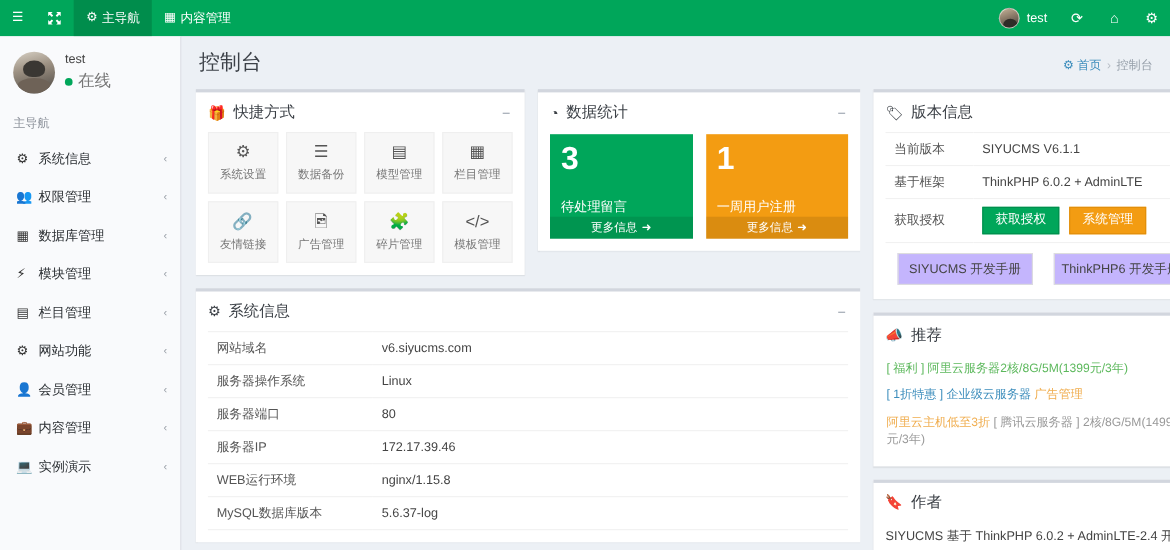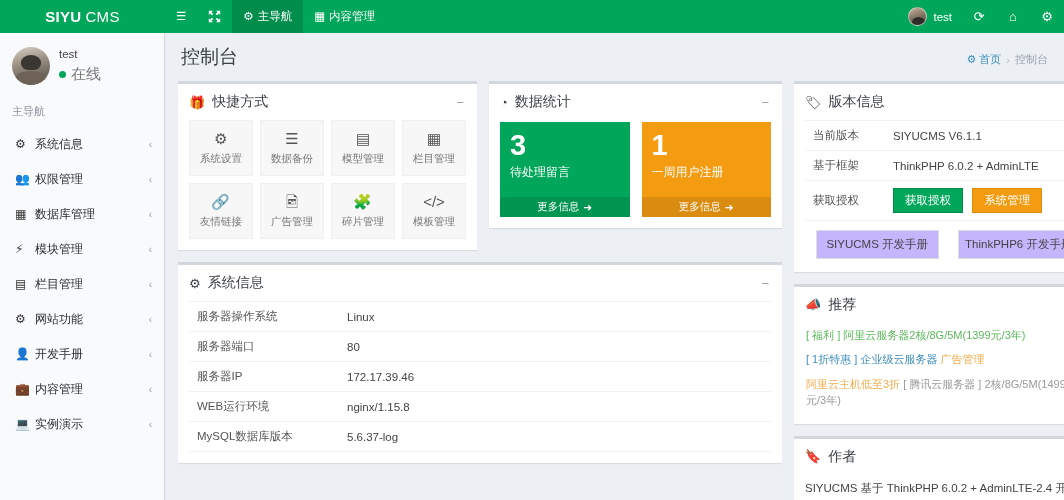--- a/index.html
+++ b/index.html
@@ -126,21 +126,21 @@
   .shortcut .sc-ico { font-size: 15px; color: #555; line-height: 1; }
   .shortcut .sc-label { font-size: 10.5px; color: #777; }
 
   
   .stat-row { display: flex; gap: 12px; padding-top: 2px; }
   .stat {
     flex: 1 1 0; color: #fff; position: relative; padding: 8px 10px 0 10px;
     height: 95px; display: flex; flex-direction: column;
   }
   .stat-num { font-size: 29px; font-weight: bold; line-height: 1.05; }
-  .stat-label { font-size: 12px; margin-top: 4px; }
+  .stat-label { font-size: 12px; margin-top: 20px; }
   .stat-more {
     margin-top: auto; margin-left: -10px; margin-right: -10px;
     background: rgba(0,0,0,.1); text-align: center; font-size: 10.5px;
     padding: 3px 0; display: flex; align-items: center; justify-content: center; gap: 4px;
     cursor: pointer;
   }
 
   
   table.info { width: 100%; border-collapse: collapse; }
   table.info td { padding: 7px 8px; border-bottom: 1px solid #f1f1f1; font-size: 11.5px; color: #444; }
@@ -169,24 +169,20 @@
 
   
   .author-p { font-size: 11.5px; color: #444; line-height: 1.65; padding: 4px 0 8px 0; }
 </style>
 </head>
 <body>
 
 <div class="app">
 
   <div class="topbar">
-    <div class="logo">
-      <b>SIYU</b>
-        <span>CMS</span>
-    </div>
     <div class="nav-left">
       <div class="nav-btn">
           <span class="ico">☰</span>
         </div>
       <div class="nav-btn">
         <svg width="13" height="13" viewBox="0 0 16 16">
           <path fill="#fff" d="M1 1h5L4.3 2.7 6.6 5 5 6.6 2.7 4.3 1 6zM15 1v5l-1.7-1.7L11 6.6 9.4 5l2.3-2.3L10 1zM1 15v-5l1.7 1.7L5 9.4 6.6 11l-2.3 2.3L6 15zM15 15h-5l1.7-1.7L9.4 11 11 9.4l2.3 2.3L15 10z"></path>
         </svg>
       </div>
       <div class="nav-btn active">
@@ -249,21 +245,21 @@
           <span class="s-label">栏目管理</span>
           <span class="s-arrow">‹</span>
         </div>
         <div class="side-item">
           <span class="s-ico">⚙</span>
           <span class="s-label">网站功能</span>
           <span class="s-arrow">‹</span>
         </div>
         <div class="side-item">
           <span class="s-ico">👤</span>
-          <span class="s-label">开发手册</span>
+          <span class="s-label">会员管理</span>
           <span class="s-arrow">‹</span>
         </div>
         <div class="side-item">
           <span class="s-ico">💼</span>
           <span class="s-label">内容管理</span>
           <span class="s-arrow">‹</span>
         </div>
         <div class="side-item">
           <span class="s-ico">💻</span>
           <span class="s-label">实例演示</span>
@@ -376,20 +372,24 @@
             <div class="box-head">
               <div class="box-title">
                 <span class="t-ico">⚙</span>
                 <span>系统信息</span>
               </div>
               <div class="box-tool">−</div>
             </div>
             <div class="box-body">
               <table class="info">
                 <tbody>
+                    <tr>
+                  <td class="k">网站域名</td>
+                  <td>v6.siyucms.com</td>
+                </tr>
                 <tr>
                   <td class="k">服务器操作系统</td>
                   <td>Linux</td>
                 </tr>
                 <tr>
                   <td class="k">服务器端口</td>
                   <td>80</td>
                 </tr>
                 <tr>
                   <td class="k">服务器IP</td>

